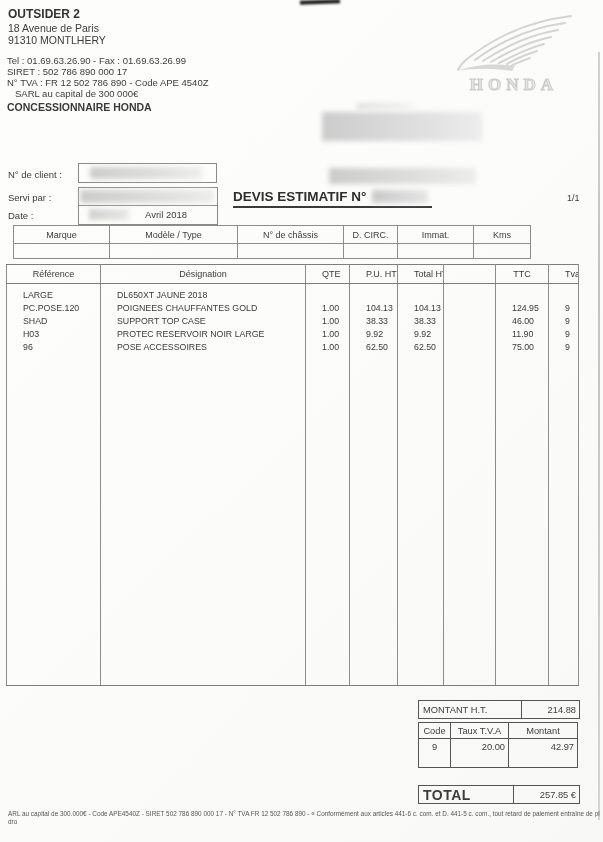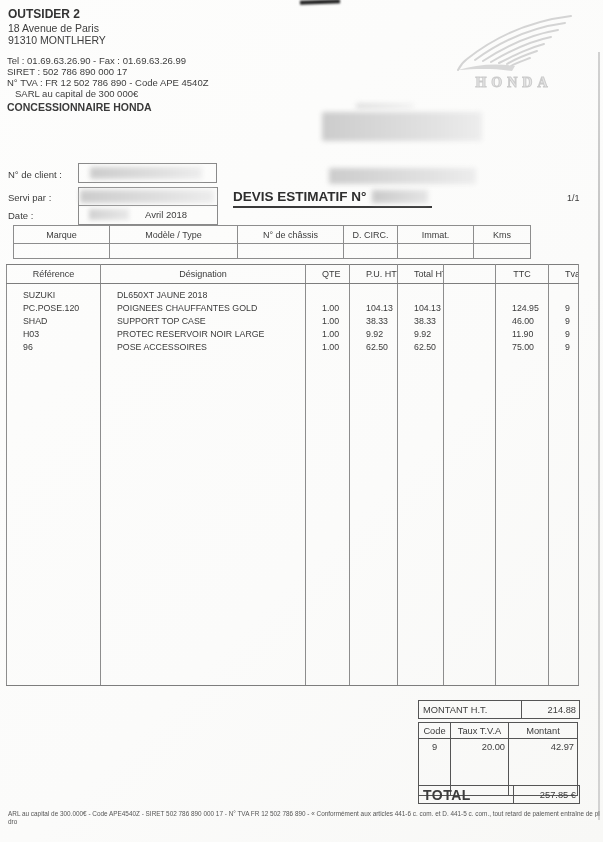--- a/index.html
+++ b/index.html
@@ -17,21 +17,21 @@
   .dealer-a2{left:8px;top:34px;font-size:10.5px;}
   .dealer-tel{left:7px;top:55px;font-size:9.5px;}
   .dealer-siret{left:7px;top:66px;font-size:9.5px;}
   .dealer-tva{left:7px;top:77px;font-size:9.5px;}
   .dealer-cap{left:15px;top:88px;font-size:9.5px;}
   .dealer-type{left:7px;top:101px;font-size:10.5px;font-weight:bold;color:#3a3a3a;}
   
   .honda-logo{left:449px;top:13px;width:130px;height:90px;text-align:center;}
   .honda-word{
     font-family:"Liberation Serif","DejaVu Serif",serif;
-    font-weight:bold;font-size:14px;letter-spacing:5px;color:#e6e6e6;
+    font-weight:bold;font-size:17px;letter-spacing:5px;color:#e6e6e6;
     -webkit-text-stroke:1px #cbcbcb;margin-top:-2px;
   }
   
   .redact{background:linear-gradient(90deg,#cccccc,#e2e2e2 70%,#ededed);filter:blur(2.5px);border-radius:2px;}
   .r-top{left:322px;top:112px;width:160px;height:29px;}
   .r-top2{left:356px;top:103px;width:58px;height:6px;opacity:.6;}
   .r-city{left:329px;top:168px;width:147px;height:16px;}
   .r-clientno{left:90px;top:167px;width:112px;height:12px;}
   .r-servi{left:80px;top:190px;width:134px;height:13px;}
   
@@ -66,21 +66,21 @@
   .items-table tr.data td{height:13px;}
   .items-table tr.data.first td{padding-top:4px;}
   .items-table tr.fill td{border-bottom:1px solid #7d7d7d;}
   .ta-r{text-align:right;}
   .ta-c{text-align:center;}
   
   .tot-box{position:absolute;border:1px solid #555;display:flex;}
   .montant-box{left:418px;top:700px;width:160px;height:17px;}
   .montant-box .c1{width:98px;border-right:1px solid #555;font-size:9.3px;display:flex;align-items:center;padding-left:4px;}
   .montant-box .c2{flex:1;font-size:9.3px;display:flex;align-items:center;justify-content:flex-end;padding-right:3px;}
-  .tva-table{left:418px;top:722px;width:159px;height:74px;border-collapse:collapse;table-layout:fixed;position:absolute;}
+  .tva-table{left:418px;top:722px;width:159px;height:46px;border-collapse:collapse;table-layout:fixed;position:absolute;}
   .tva-table td{border-left:1px solid #555;border-right:1px solid #555;font-size:9.3px;padding:0 3px;}
   .tva-table tr.head td{border-top:1px solid #555;border-bottom:1px solid #555;text-align:center;height:15px;}
   .tva-table tr.val td{height:15px;}
   .tva-table tr.fill td{border-bottom:1px solid #555;}
   .total-box{left:418px;top:785px;width:160px;height:17px;}
   .total-box .c1{width:90px;border-right:1px solid #555;font-size:14px;display:flex;align-items:center;padding-left:4px;letter-spacing:.5px;font-weight:bold;}
   .total-box .c2{flex:1;font-size:9.3px;display:flex;align-items:center;justify-content:flex-end;padding-right:3px;}
   
   .footer1{left:8px;top:810px;width:592px;font-size:6.4px;color:#555;white-space:nowrap;overflow:hidden;}
   .footer2{left:8px;top:818px;font-size:6.4px;color:#555;}
@@ -192,21 +192,21 @@
       <td>Référence</td>
       <td>Désignation</td>
       <td>QTE</td>
       <td>P.U. HT</td>
       <td>Total HT</td>
       <td></td>
       <td>TTC</td>
       <td>Tva</td>
     </tr>
     <tr class="data first">
-      <td>SUZUKI</td>
+      <td>LARGE</td>
       <td>DL650XT JAUNE 2018</td>
       <td class="ta-r"></td>
       <td class="ta-r"></td>
       <td class="ta-r"></td>
       <td></td>
       <td class="ta-r"></td>
       <td class="ta-c"></td>
     </tr>
     <tr class="data">
       <td>PC.POSE.120</td>

